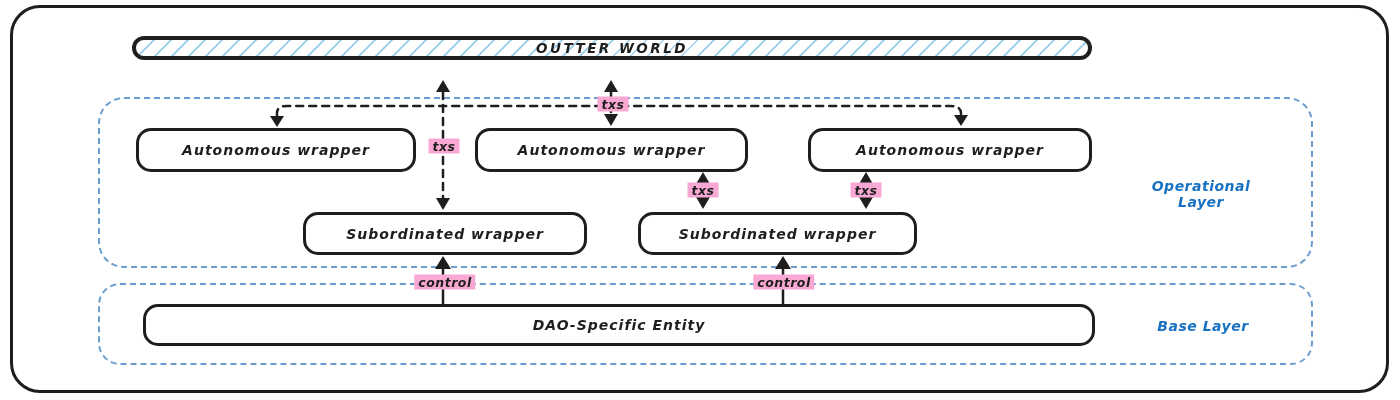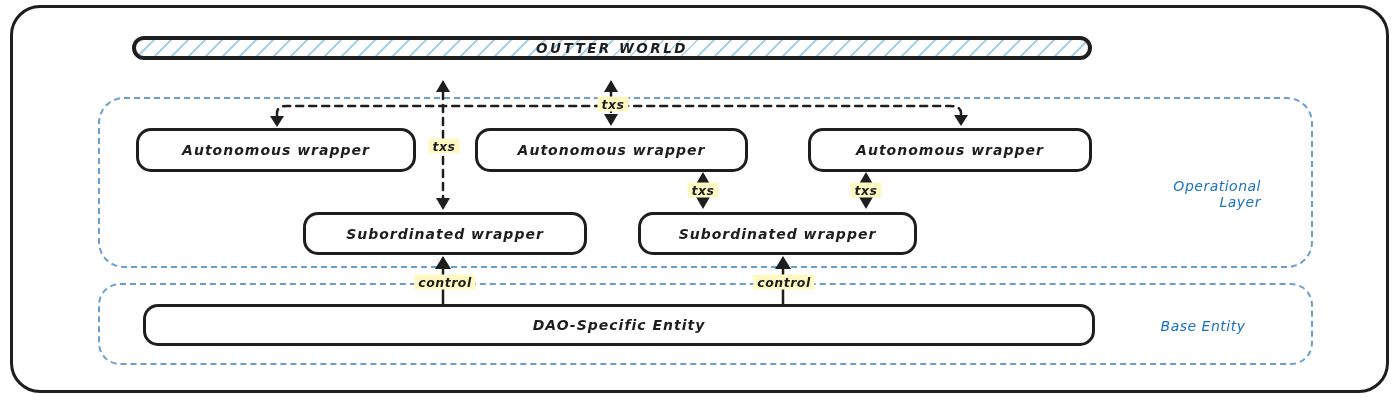--- a/index.html
+++ b/index.html
@@ -69,36 +69,36 @@
     background: transparent;
   }
   .op-layer   { left: 98px; top: 97px;  width: 1215px; height: 171px; border-radius: 26px; }
   .base-layer { left: 98px; top: 283px; width: 1215px; height: 82px;  border-radius: 22px; }
   .layer-label {
     position: absolute;
     transform: translate(-50%, -50%);
     color: #1971c2;
     font-size: 14px;
     font-style: italic;
-    font-weight: 400;
+    font-weight: 700;
     letter-spacing: 0.5px;
-    text-align: right;
+    text-align: center;
     line-height: 1.15;
   }
   .op-layer-label   { left: 1201px; top: 194px; width: 120px; }
   .base-layer-label { left: 1203px; top: 326px; white-space: nowrap; }
   .arrows {
     position: absolute;
     left: 0; top: 0;
     pointer-events: none;
   }
   .edge-label {
     position: absolute;
     transform: translate(-50%, -50%);
-    background: #fef9c3;
+    background: #f9a8d4;
     padding: 0 4px;
     font-size: 12.5px;
     font-style: italic;
     font-weight: 600;
     letter-spacing: 0.5px;
     color: #1e1e1e;
     white-space: nowrap;
   }
   .lbl-txs1 { left: 444px; top: 146px; }
   .lbl-txs2 { left: 613px; top: 104px; }
@@ -111,21 +111,21 @@
 <body>
 
 <div class="canvas">
 
   <div class="outer-frame"></div>
 
   <div class="layer-container op-layer"></div>
   <div class="layer-container base-layer"></div>
 
   <div class="layer-label op-layer-label">Operational Layer</div>
-  <div class="layer-label base-layer-label">Base Entity</div>
+  <div class="layer-label base-layer-label">Base Layer</div>
 
   <div class="node outter-world">
     <span class="node-label">OUTTER WORLD</span>
   </div>
 
   <div class="node aw1">
     <span class="node-label">Autonomous wrapper</span>
   </div>
   <div class="node aw2">
     <span class="node-label">Autonomous wrapper</span>

